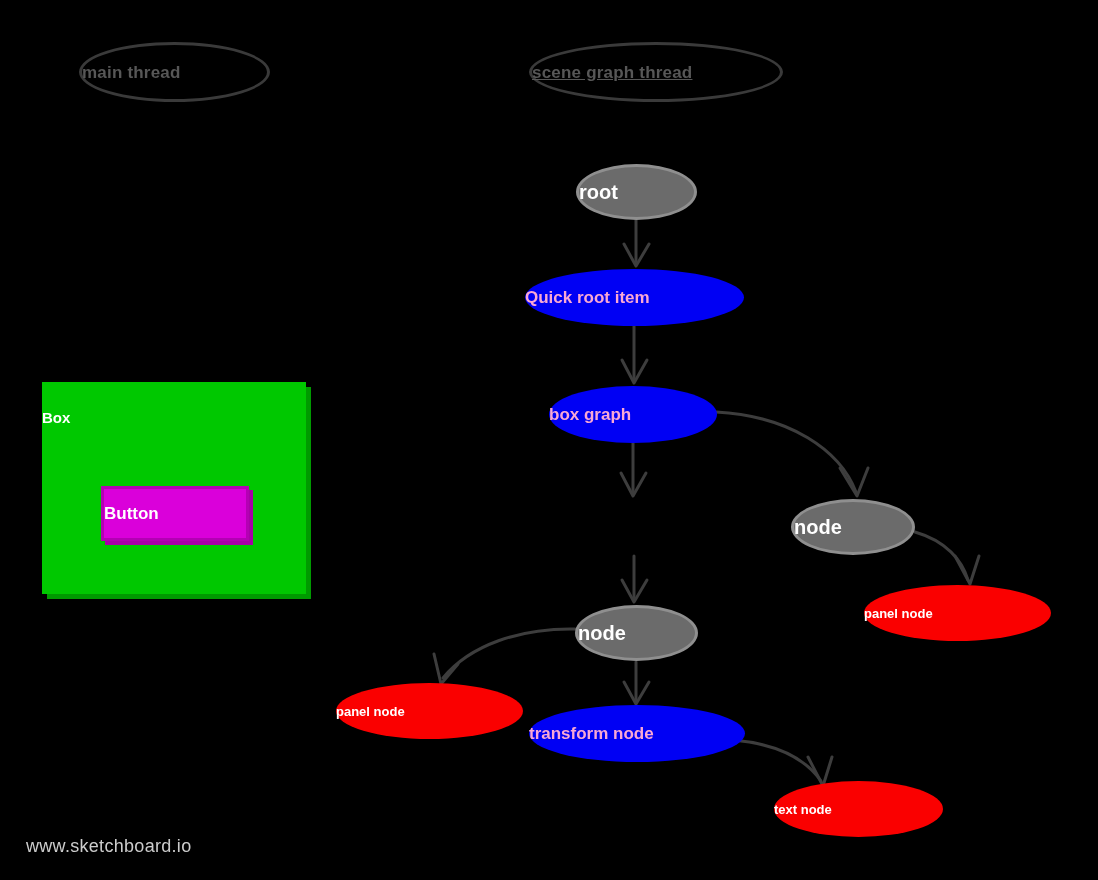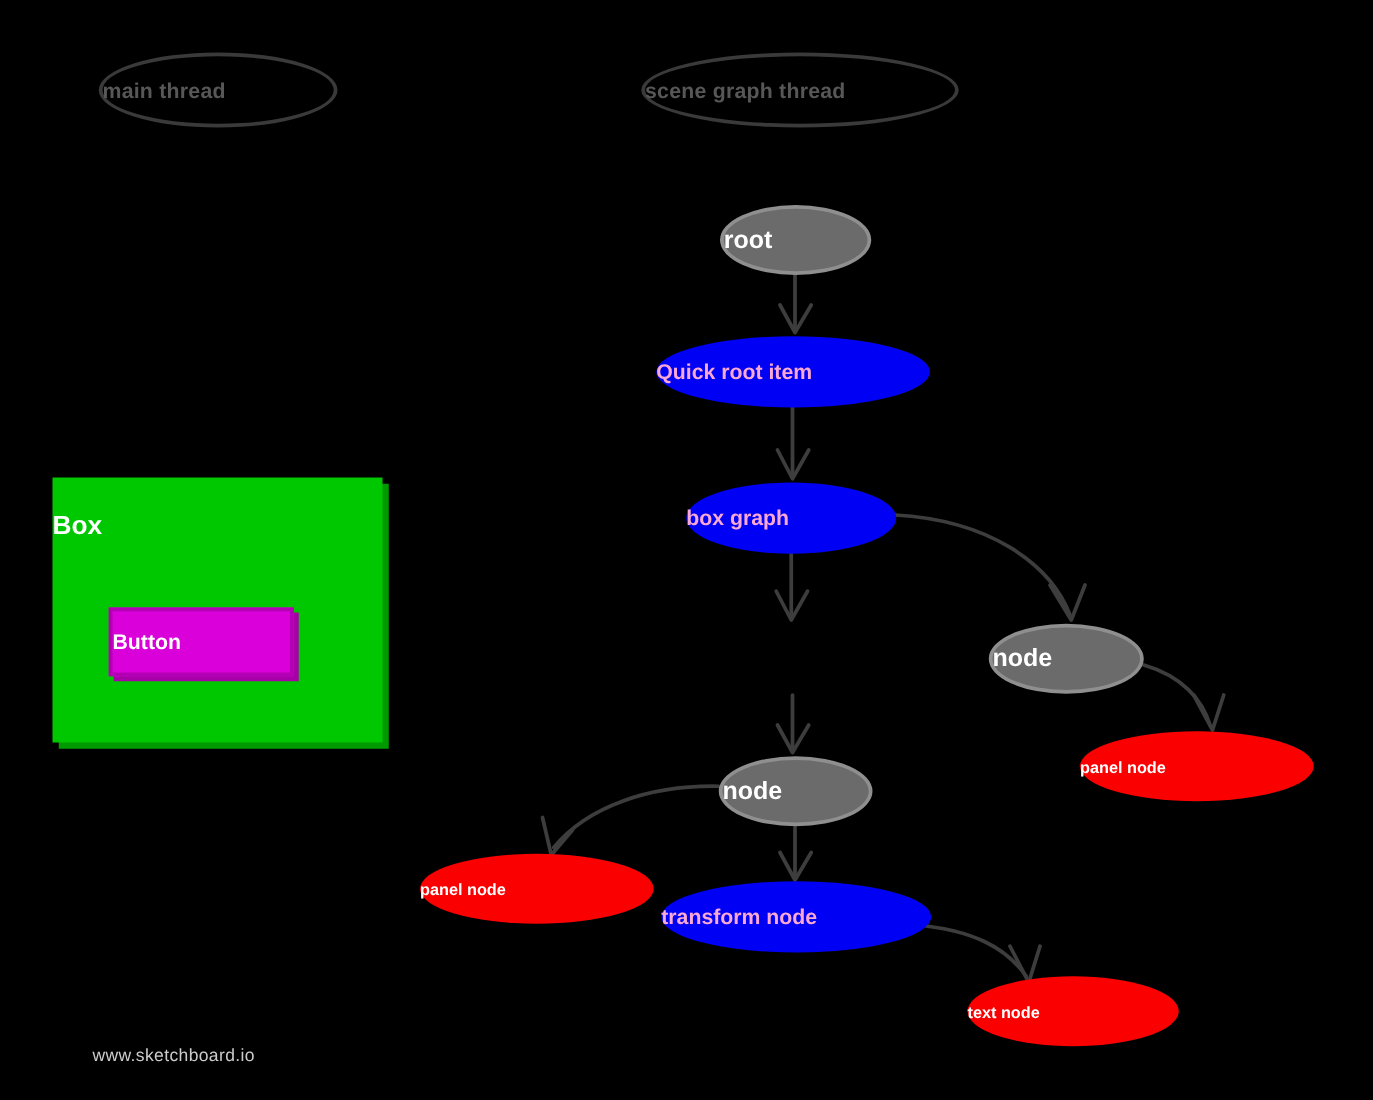--- a/index.html
+++ b/index.html
@@ -68,41 +68,40 @@
     border: none;
     color: #ffffff;
     font-size: 13px;
   }
 
   
   .box-widget {
     background: #00c800;
     border: none;
     color: #ffffff;
-    font-size: 21px;
+    font-size: 15px;
     align-items: flex-start;
     padding-top: 28px;
     box-shadow: 5px 5px 0 0 #009a00;
   }
   .button-widget {
     background: #da00da;
     border: 3px solid #b400b4;
     color: #ffffff;
     font-size: 17px;
     box-shadow: 4px 4px 0 0 #a800a8;
   }
 
   .watermark {
     position: absolute;
     color: #cccccc;
-    font-size: 14px;
+    font-size: 18px;
     font-weight: normal;
     letter-spacing: .3px;
     white-space: nowrap;
-    margin-left: 48px;
   }
 </style>
 </head>
 <body>
 
 <div id="canvas">
 
   <svg id="edges" viewBox="0 0 1098 880" width="1098" height="880">
     <g fill="none" stroke="#3d3d3d" stroke-width="3" stroke-linecap="round" stroke-linejoin="round">
 
@@ -150,29 +149,29 @@
         <path d="M 733 740 C 778 744 805 758 821 781"></path>
         <path d="M 808 757 L 823 786 L 832 757"></path>
       </g>
     </g>
   </svg>
 
   <div class="node ellipse lane" style="left:79px; top:42px; width:191px; height:60px;">
     <span>main thread</span>
   </div>
 
-  <div class="node ellipse lane" style="left:513px; top:42px; width:254px; height:60px;">
+  <div class="node ellipse lane" style="left:529px; top:42px; width:254px; height:60px;text-decoration:underline;">
     <span>scene graph thread</span>
   </div>
 
   <div class="node box-widget" style="left:42px; top:382px; width:264px; height:212px;">
     <span>Box</span>
   </div>
 
-  <div class="node button-widget" style="left:87px; top:486px; width:148px; height:55px;">
+  <div class="node button-widget" style="left:101px; top:486px; width:148px; height:55px;">
     <span>Button</span>
   </div>
 
   <div class="node ellipse grey" style="left:576px; top:164px; width:121px; height:56px;">
     <span>root</span>
   </div>
 
   <div class="node ellipse blue" style="left:525px; top:269px; width:219px; height:57px;">
     <span>Quick root item</span>
   </div>

